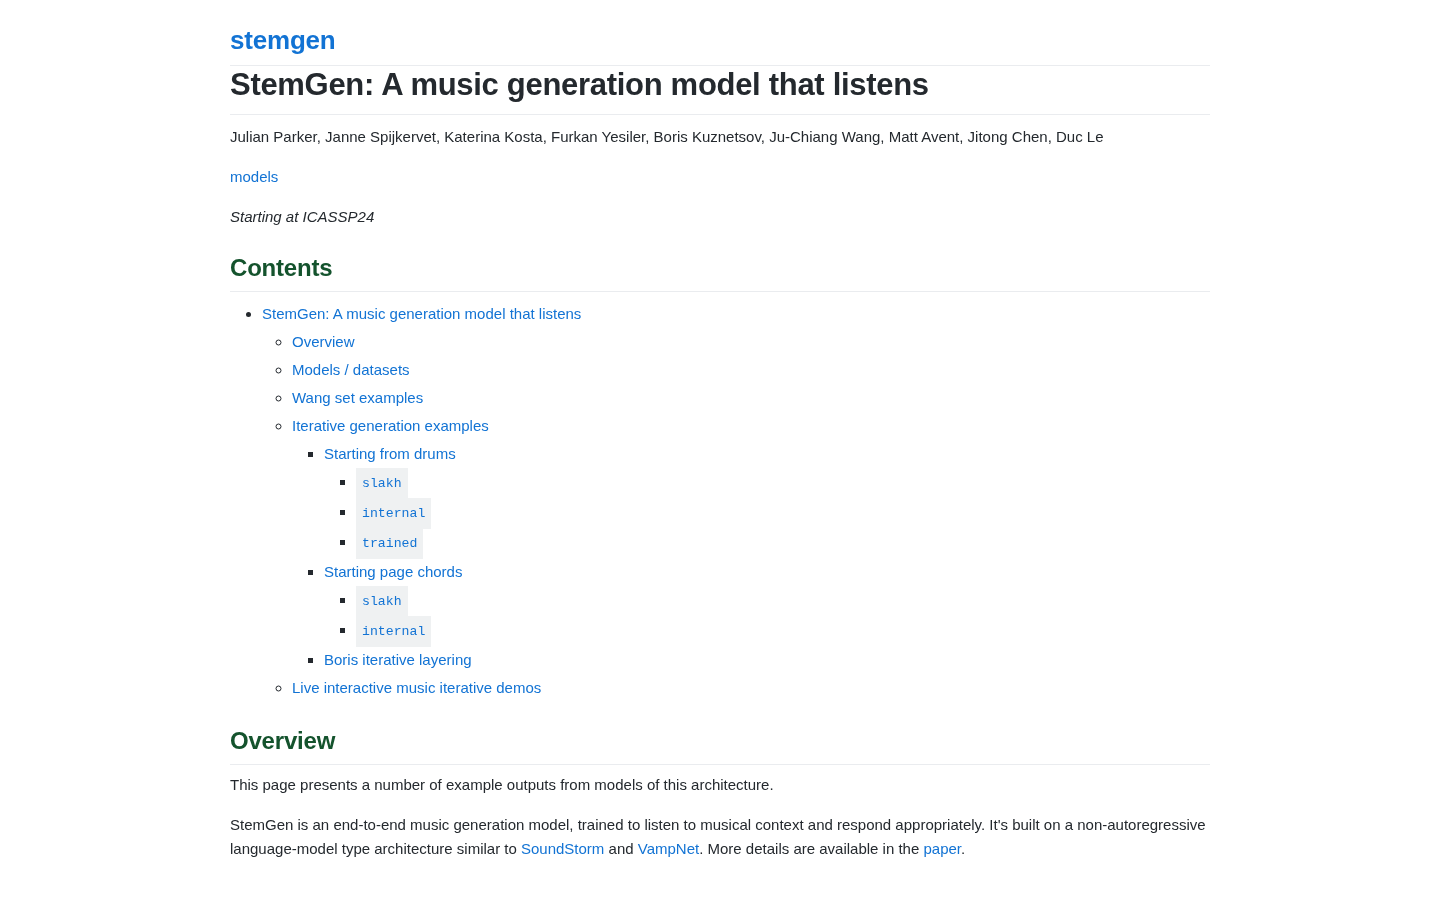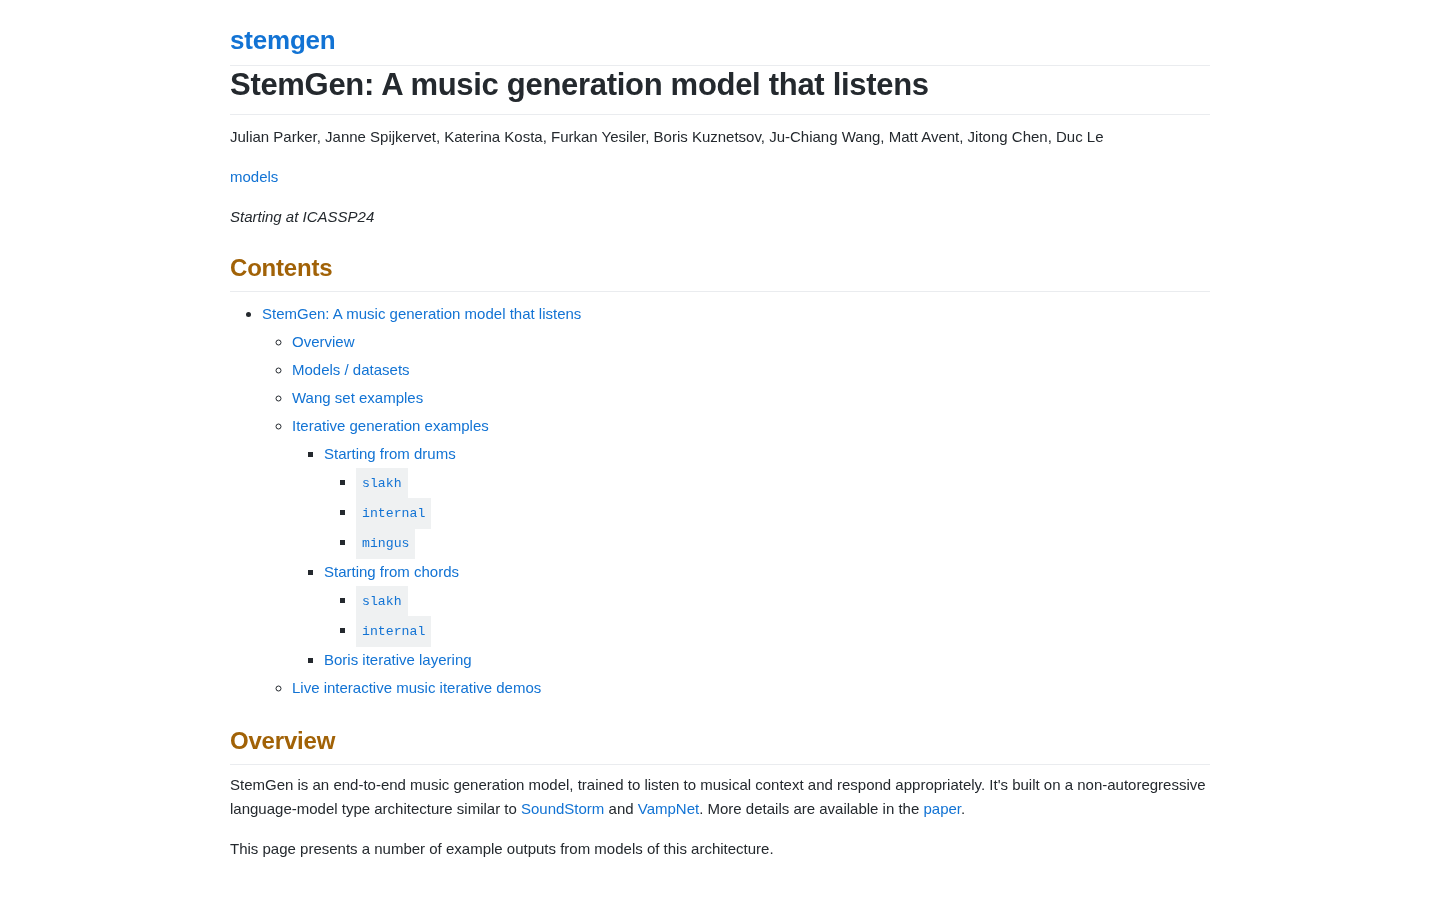--- a/index.html
+++ b/index.html
@@ -48,21 +48,21 @@
     color: #24292e;
     letter-spacing: -0.3px;
   }
   h2.section-heading {
     font-size: 24px;
     line-height: 1.25;
     font-weight: bold;
     margin: 24px 0 8px 0;
     padding-bottom: 8px;
     border-bottom: 1px solid #eaecef;
-    color: #a16207;
+    color: #14532d;
     letter-spacing: -0.2px;
   }
 
   
   p {
     font-size: 15px;
     line-height: 24px;
     margin: 0 0 16px 0;
     color: #24292e;
   }
@@ -137,26 +137,26 @@
             <li>
               <a href="#">Starting from drums</a>
               <ul>
                 <li>
                   <a class="code-link" href="#"><code class="inline-code">slakh</code></a>
                 </li>
                 <li>
                   <a class="code-link" href="#"><code class="inline-code">internal</code></a>
                 </li>
                 <li>
-                  <a class="code-link" href="#"><code class="inline-code">mingus</code></a>
+                  <a class="code-link" href="#"><code class="inline-code">trained</code></a>
                 </li>
               </ul>
             </li>
             <li>
-              <a href="#">Starting from chords</a>
+              <a href="#">Starting page chords</a>
               <ul>
                 <li>
                   <a class="code-link" href="#"><code class="inline-code">slakh</code></a>
                 </li>
                 <li>
                   <a class="code-link" href="#"><code class="inline-code">internal</code></a>
                 </li>
               </ul>
             </li>
             <li>
@@ -166,17 +166,17 @@
         </li>
         <li>
           <a href="#">Live interactive music iterative demos</a>
         </li>
       </ul>
     </li>
   </ul>
 
   <h2 class="section-heading">Overview</h2>
 
+  <p>This page presents a number of example outputs from models of this architecture.</p>
+
   <p><span>StemGen is an end-to-end music generation model, trained to listen to musical context and respond appropriately. It's built on a non-autoregressive language-model type architecture similar to </span><a href="#">SoundStorm</a><span> and </span><a href="#">VampNet</a><span>. More details are available in the </span><a href="#">paper</a><span>.</span></p>
-
-  <p>This page presents a number of example outputs from models of this architecture.</p>
 
 </div>
 
 </body></html>

